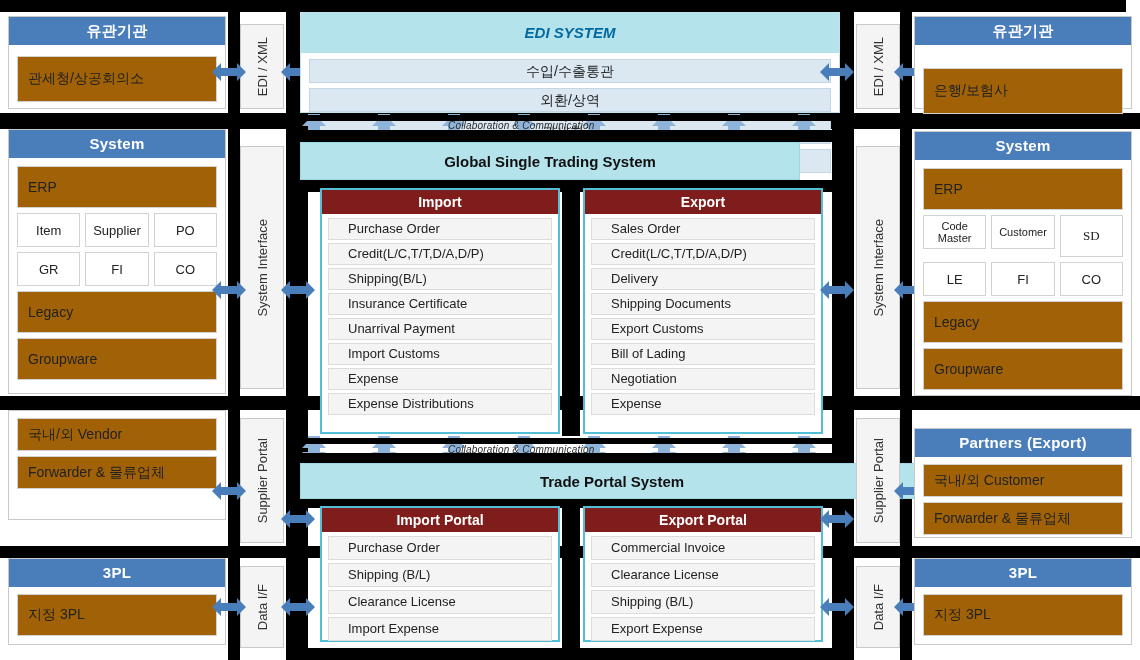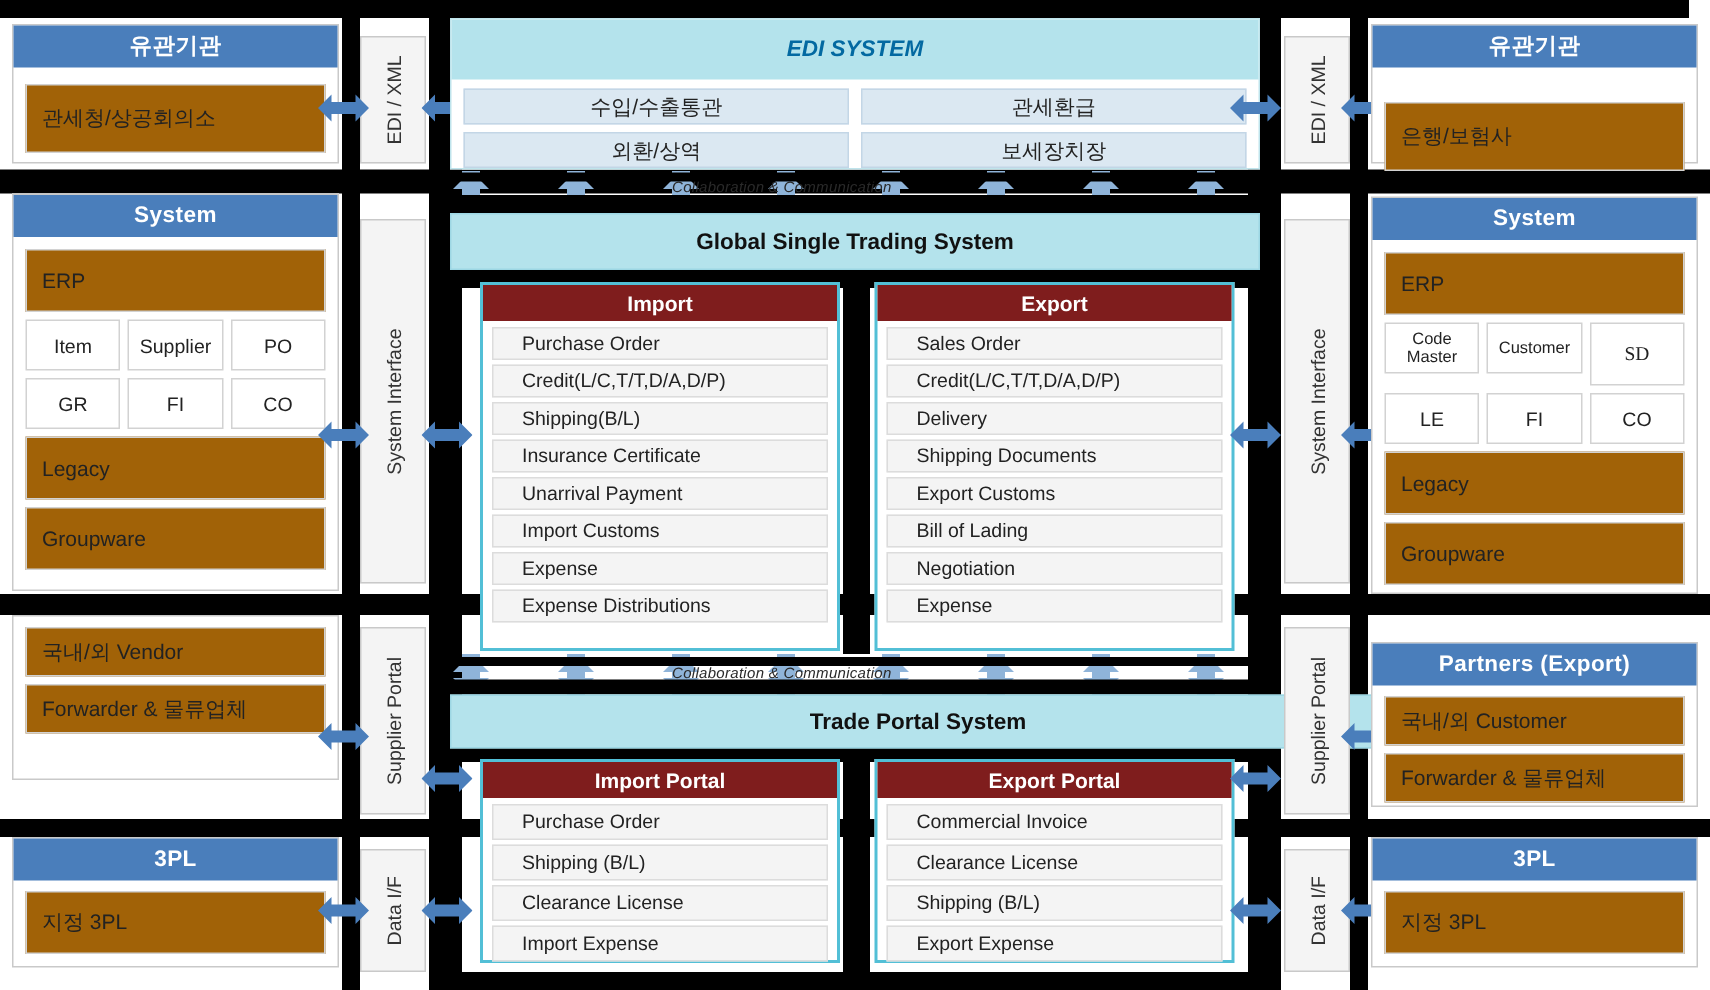--- a/index.html
+++ b/index.html
@@ -62,21 +62,21 @@
     font-size:13px;color:#333;white-space:nowrap;
   }
 
   
   .arrowH{position:absolute;}
   .arrowV{position:absolute;}
 
   
   .edi-wrap{position:absolute;background:#ffffff;border:1px solid #bfe4ec;box-sizing:border-box;}
   .edi-hd{background:#b4e3ec;color:#0369a1;font-weight:bold;font-size:15px;text-align:center;line-height:40px;height:40px;font-style:italic;}
-  .edi-grid{display:flex;gap:8px;padding:6px 8px;box-sizing:border-box;}
+  .edi-grid{display:flex;gap:8px;padding:6px 8px;box-sizing:border-box;flex-direction:column;}
   .edi-col{flex:1;display:flex;flex-direction:column;gap:5px;}
   .edi-cell{
     background:#dbe8f2;border:1px solid #c3d6e6;box-sizing:border-box;
     height:24px;line-height:22px;text-align:center;font-size:14px;color:#222;
   }
 
   
   .band{
     position:absolute;background:#b4e3ec;border:1px solid #9dd7e4;box-sizing:border-box;
     color:#111;font-weight:bold;font-size:15px;text-align:center;
@@ -213,21 +213,21 @@
     <span>System Interface</span>
   </div>
 
   <svg class="arrowH" style="left:212px;top:279px;" width="34" height="22" viewBox="0 0 34 22">
     <path d="M0 11 L9 2 L9 7 L25 7 L25 2 L34 11 L25 20 L25 15 L9 15 L9 20 Z" fill="#4a7ebb"></path>
   </svg>
   <svg class="arrowH" style="left:281px;top:279px;" width="34" height="22" viewBox="0 0 34 22">
     <path d="M0 11 L9 2 L9 7 L25 7 L25 2 L34 11 L25 20 L25 15 L9 15 L9 20 Z" fill="#4a7ebb"></path>
   </svg>
 
-  <div class="band" style="left:300px;top:142px;width:540px;height:38px;">Global Single Trading System</div>
+  <div class="band" style="left:300px;top:142px;width:500px;height:38px;">Global Single Trading System</div>
 
   <div class="iecol" style="left:320px;top:188px;width:240px;height:246px;">
     <div class="iecol-hd">Import</div>
     <div class="iecol-body">
       <div class="iecell">Purchase Order</div>
       <div class="iecell">Credit(L/C,T/T,D/A,D/P)</div>
       <div class="iecell">Shipping(B/L)</div>
       <div class="iecell">Insurance Certificate</div>
       <div class="iecell">Unarrival Payment</div>
       <div class="iecell">Import Customs</div>

